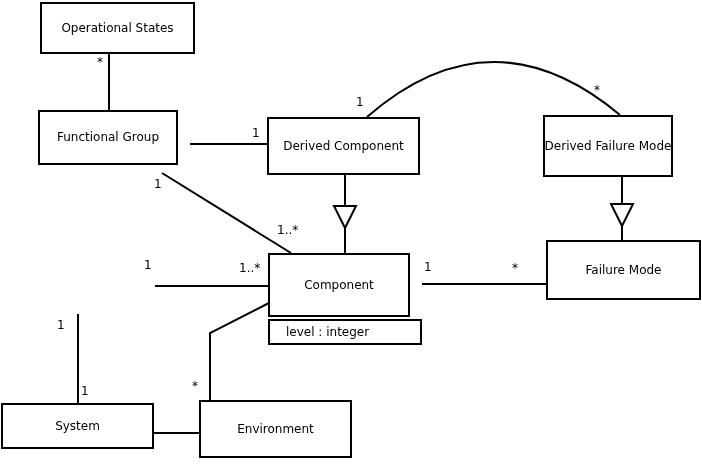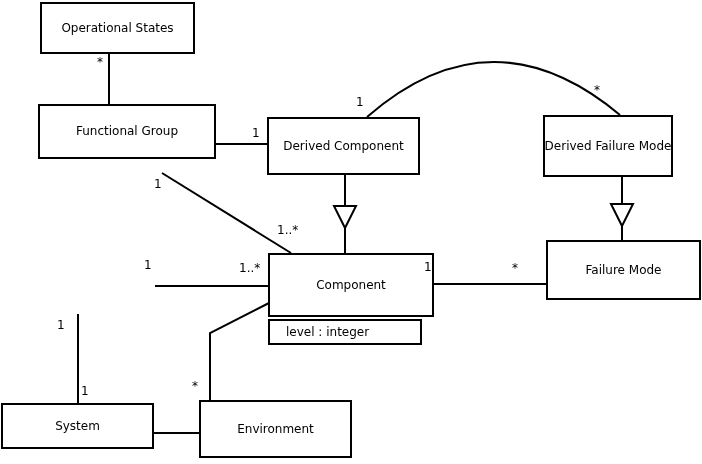--- a/index.html
+++ b/index.html
@@ -75,34 +75,34 @@
     <path d="M422,284 L546,284"></path>
     <path d="M78,314 L78,403"></path>
     <path d="M154,433 L199,433"></path>
     <path d="M210,400 L210,333 L269,303"></path>
   </svg>
 
   <div class="uml-class" style="left:40px; top:2px; width:155px; height:52px;">
     <span>Operational States</span>
   </div>
 
-  <div class="uml-class" style="left:38px; top:104px; width:178px; height:55px;">
+  <div class="uml-class" style="left:38px; top:110px; width:140px; height:55px;">
     <span>Functional Group</span>
   </div>
 
   <div class="uml-class" style="left:267px; top:117px; width:153px; height:58px;">
     <span>Derived Component</span>
   </div>
 
   <div class="uml-class" style="left:543px; top:115px; width:130px; height:62px;">
     <span>Derived Failure Mode</span>
   </div>
 
 
-  <div class="uml-class" style="left:268px; top:253px; width:166px; height:64px;">
+  <div class="uml-class" style="left:268px; top:253px; width:142px; height:64px;">
     <span>Component</span>
   </div>
   <div class="uml-attr-compartment" style="left:268px; top:319px; width:154px; height:26px;">
     <span>level : integer</span>
   </div>
 
   <div class="uml-class" style="left:546px; top:240px; width:155px; height:60px;">
     <span>Failure Mode</span>
   </div>
 

